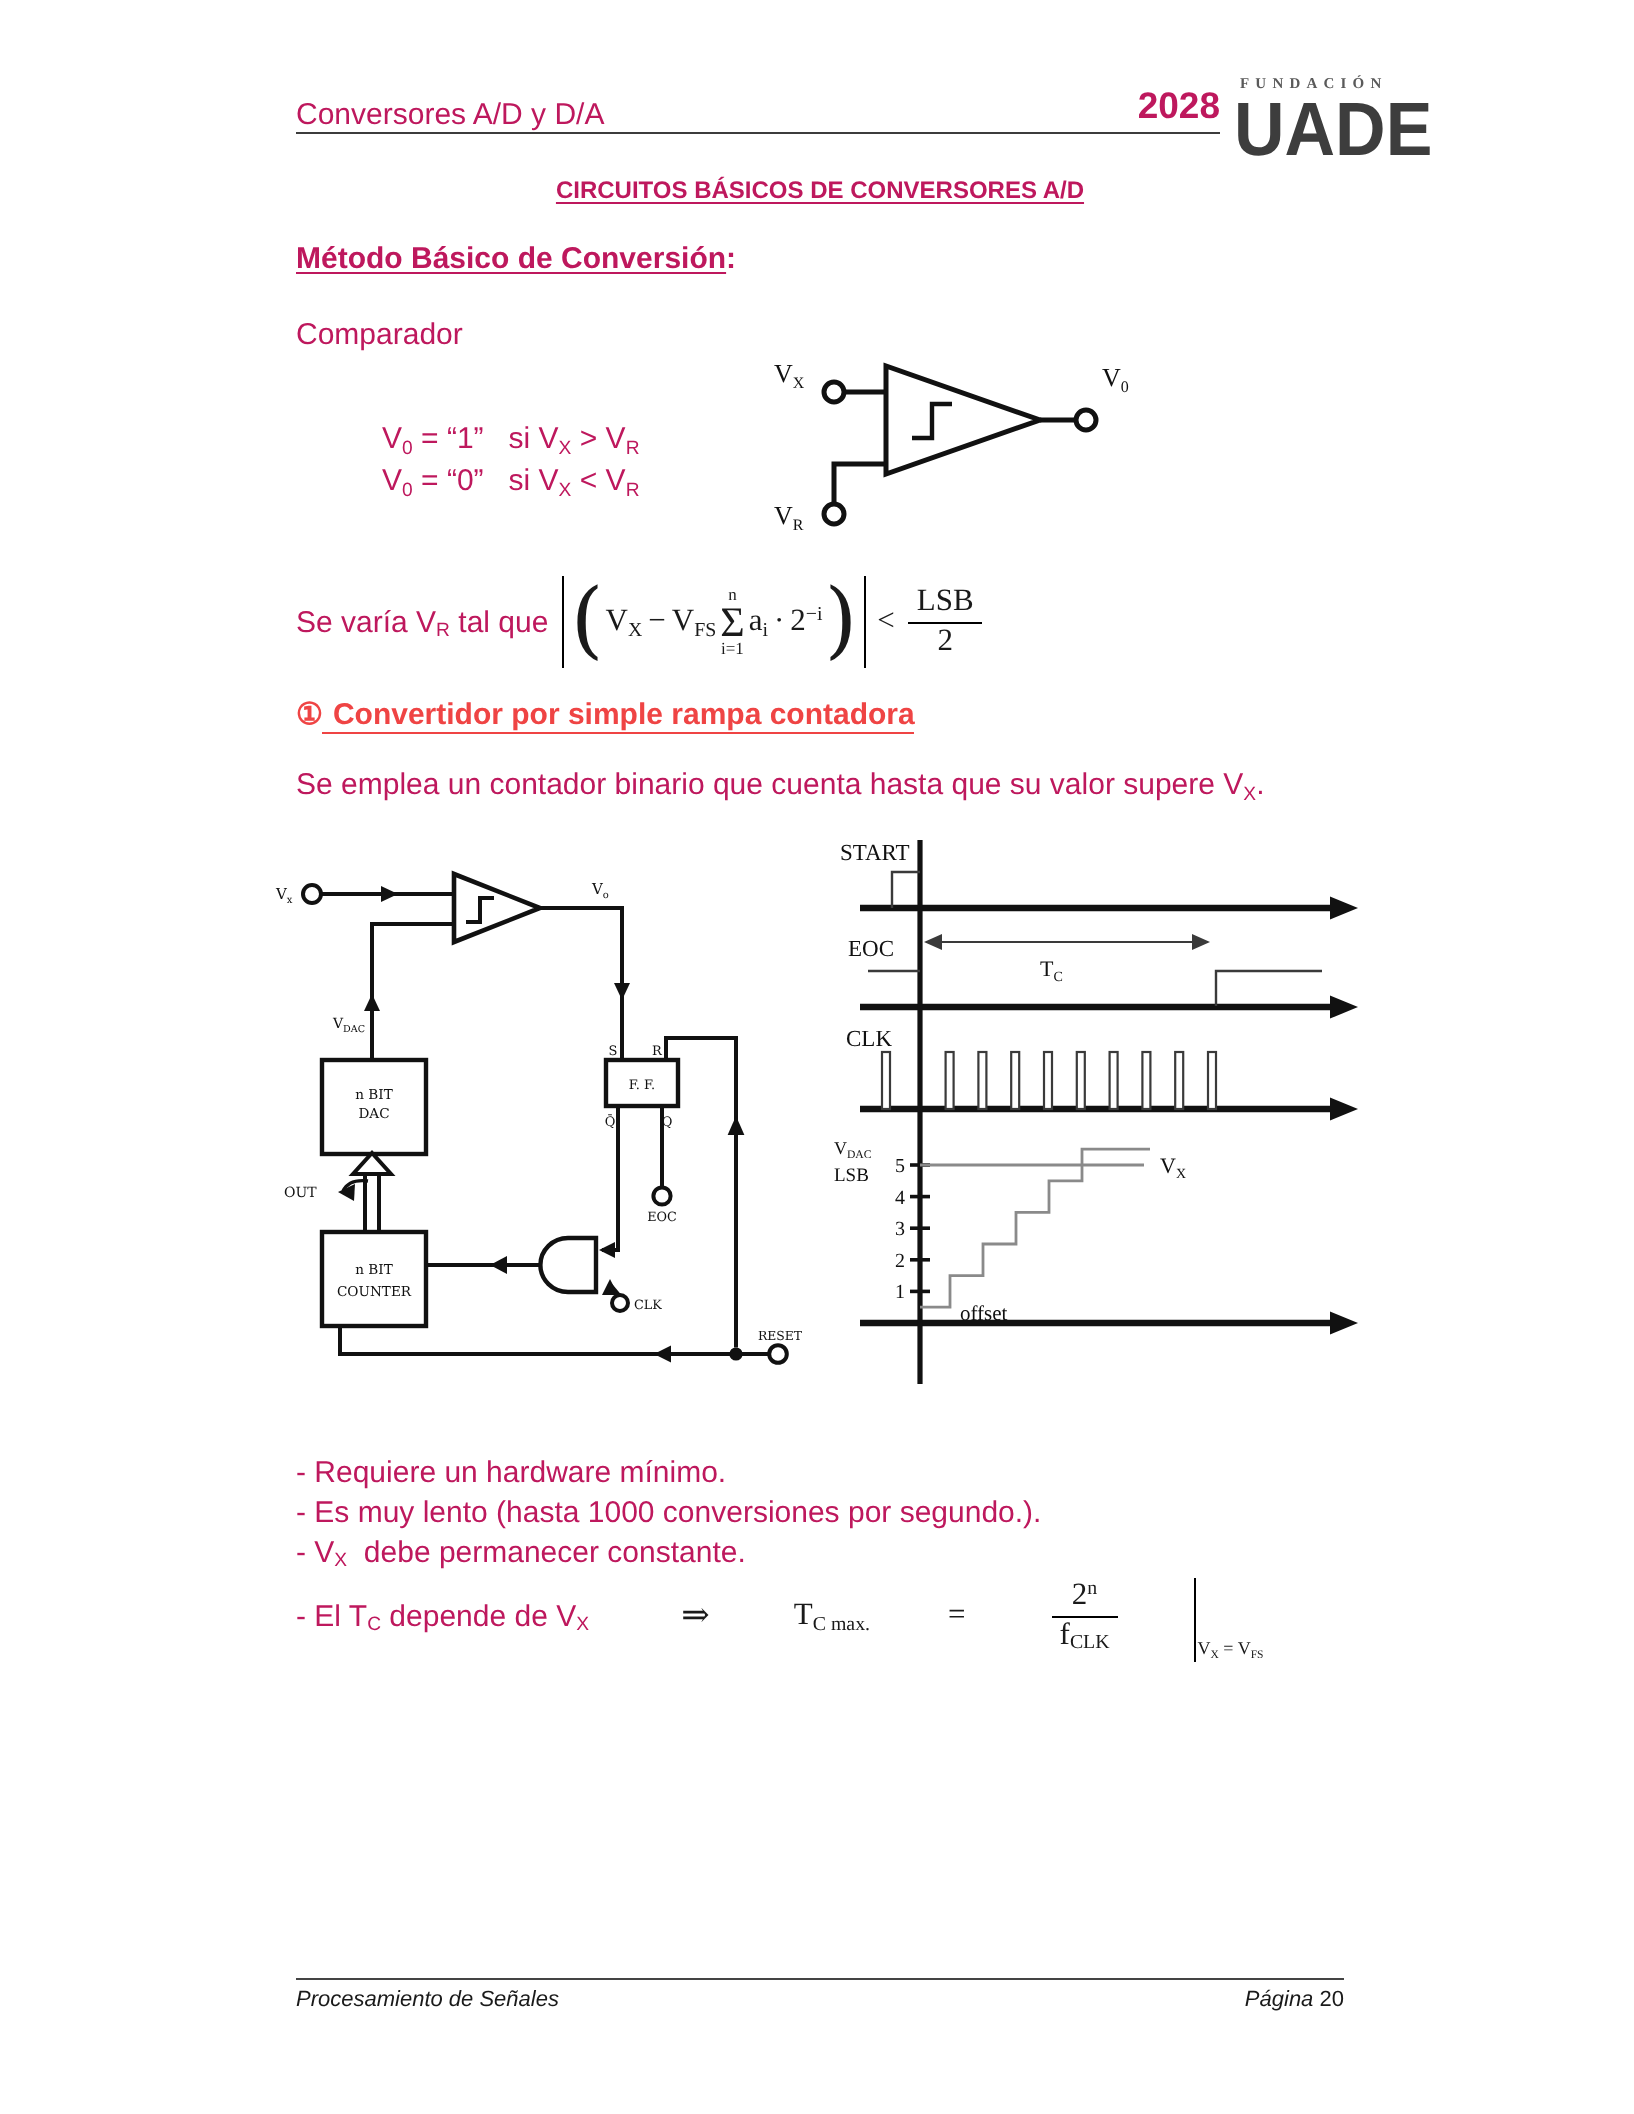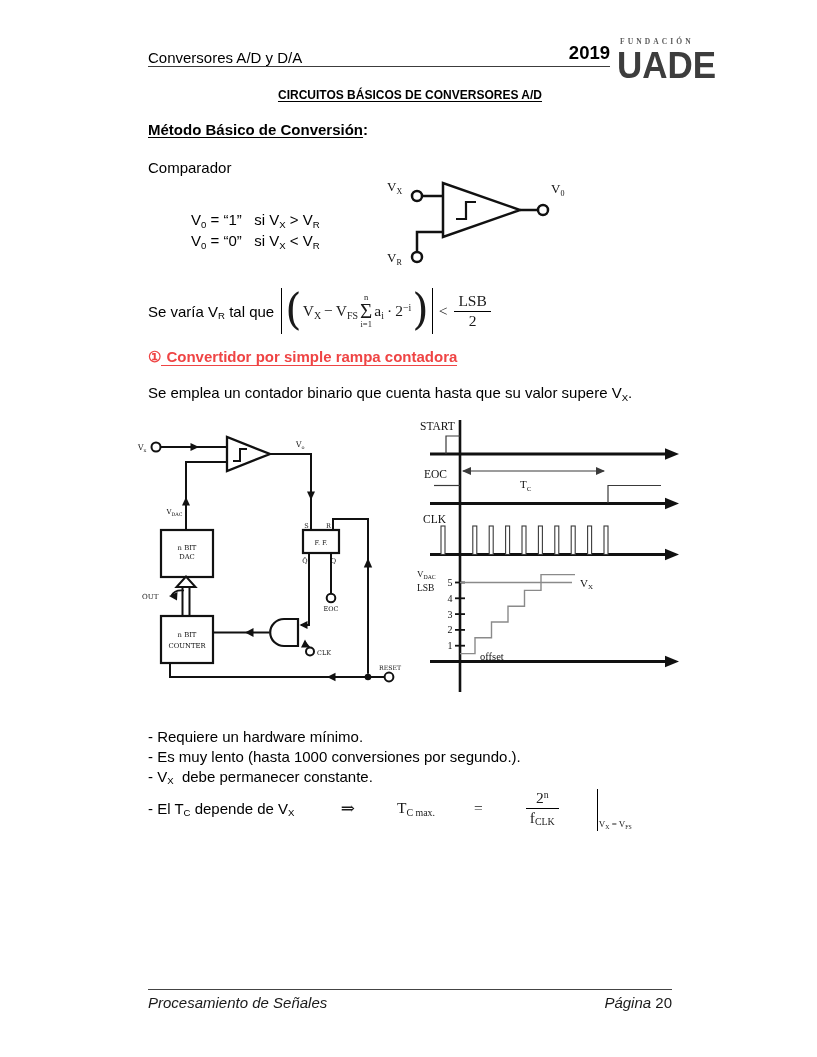--- a/index.html
+++ b/index.html
@@ -1,19 +1,19 @@
 <!DOCTYPE html>
 <html><head>
 <meta charset="utf-8">
 <style>
   html,body{margin:0;padding:0;}
   body{width:817px;height:1057px;background:#ffffff;position:relative;overflow:hidden;
        font-family:"Liberation Sans",sans-serif;color:#1a1a1a;}
   .abs{position:absolute;}
-  .t{font-family:"Liberation Sans",sans-serif;font-size:15px;color:#000000;}
+  .t{font-family:"Liberation Sans",sans-serif;font-size:15px;color:#be185d;}
   .pre{white-space:pre;}
   .bold{font-weight:bold;}
   .ul{text-decoration:underline;text-underline-offset:2px;text-decoration-thickness:1.3px;}
   .rsub{font-size:64%;position:relative;top:0.30em;}
   .rsup{font-size:64%;position:relative;top:-0.48em;}
   .f-row{display:flex;align-items:center;}
   .sf{font-family:"Liberation Serif","DejaVu Serif",serif;font-size:15.5px;}
   .op{margin:0 3px;}
   .absbar{width:0;border-left:1.5px solid #000;height:46px;margin:0 2.5px;}
   .bigparen{font-family:"DejaVu Serif",serif;font-size:42px;font-weight:400;line-height:0;
@@ -29,28 +29,28 @@
   .frac-den{padding:0 4px;}
   .evalwrap{display:inline-flex;align-items:flex-end;height:46px;margin-left:2px;}
   .evalbar{border-left:1.3px solid #000;height:42px;}
   .evalsub{font-family:"Liberation Serif",serif;font-size:9px;margin-left:1px;margin-bottom:2px;}
   .hline{border-top:1.4px solid #3c3c3c;height:0;}
   .logo-top{font-size:7.5px;letter-spacing:3.1px;color:#5a5a5a;font-weight:bold;padding-left:3px;font-family:Liberation Serif, serif;}
   .logo-main{font-size:35px;font-weight:800;color:#3d3d3d;letter-spacing:0px;line-height:1;
              transform:scaleY(1.08);transform-origin:top left;}
   .accent-heading{font-weight:bold;font-size:15px;}
   .accent-ul{border-bottom:1.7px solid currentColor;padding-left:5px;}
-  .footer-row{display:flex;justify-content:space-between;font-size:15px;}
+  .footer-row{display:flex;justify-content:space-between;font-size:11px;}
   .it{font-style:italic;}
 </style>
 </head>
 <body>
 
 <div class="abs t" style="left:148px;top:49px;font-size:15px;">Conversores A/D y D/A</div>
-<div class="abs t bold" style="left:560px;top:42px;width:50px;text-align:right;font-size:18.5px;">2019</div>
+<div class="abs t bold" style="left:560px;top:42px;width:50px;text-align:right;font-size:18.5px;">2028</div>
 <div class="abs hline" style="left:148px;top:66px;width:462px;"></div>
 <div class="abs" style="left:617px;top:37px;width:97px;">
   <div class="logo-top">FUNDACIÓN</div>
   <div class="logo-main">UADE</div>
 </div>
 
 <div class="abs t bold ul" style="left:148px;top:88px;width:524px;text-align:center;font-size:12px;">CIRCUITOS BÁSICOS DE CONVERSORES A/D</div>
 
 <div class="abs t" style="left:148px;top:121px;font-size:15px;"><span class="bold ul">Método Básico de Conversión</span><span class="bold">:</span></div>
 

